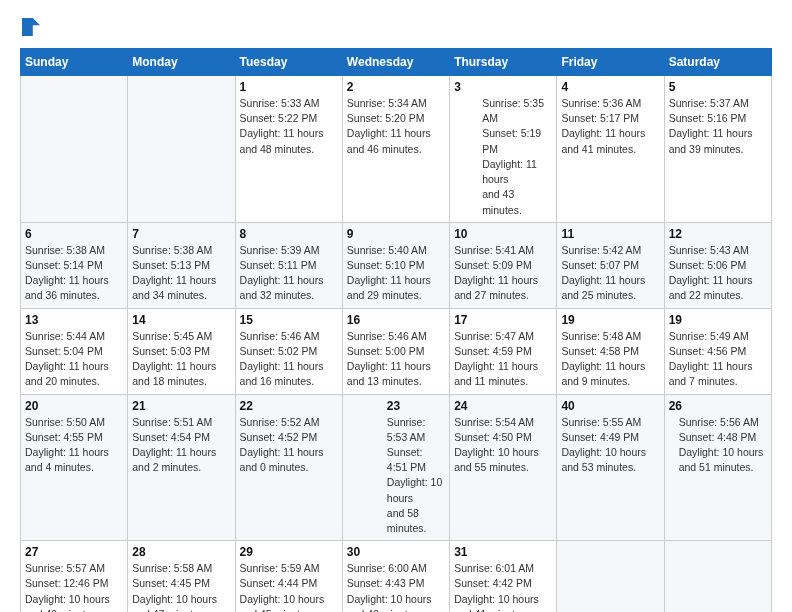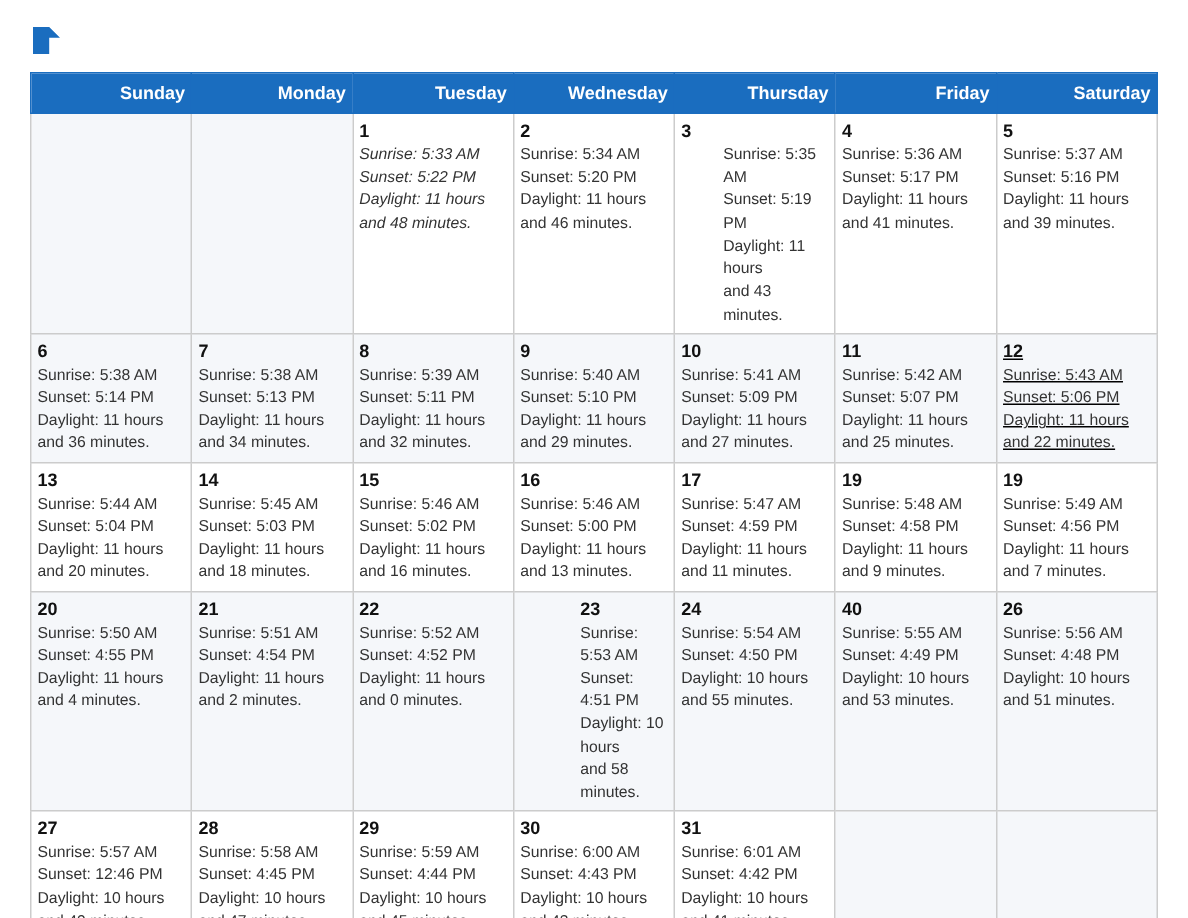--- a/index.html
+++ b/index.html
@@ -54,21 +54,21 @@
     }
     .calendar {
       width: 100%;
       border-collapse: collapse;
       font-size: 11px;
     }
     .calendar th {
       background: #1a6dbf;
       color: #fff;
       padding: 6px 4px;
-      text-align: right;
+      text-align: left;
       font-size: 12px;
       font-weight: bold;
       border: 1px solid #1a6dbf;
     }
     .calendar td {
       border: 1px solid #ccc;
       vertical-align: top;
       padding: 4px;
       width: 107px;
       min-height: 80px;
@@ -120,21 +120,21 @@
         <th>Friday</th>
         <th>Saturday</th>
       </tr>
   </thead>
   <tbody id="calendar-body">
   <tr>
         <td class="empty-cell"></td>
         <td class="empty-cell"></td>
         <td style="background: rgb(255, 255, 255);">
           <div class="day-num">1</div>
-          <div class="day-info" style="white-space: pre-line; font-style: italic;">Sunrise: 5:33 AM
+          <div class="day-info" style="white-space: pre-line;">Sunrise: 5:33 AM
 Sunset: 5:22 PM
 Daylight: 11 hours
 and 48 minutes.</div>
         </td>
         <td style="background: rgb(255, 255, 255);">
           <div class="day-num">2</div>
           <div class="day-info" style="white-space: pre-line;">Sunrise: 5:34 AM
 Sunset: 5:20 PM
 Daylight: 11 hours
 and 46 minutes.</div>
@@ -197,21 +197,21 @@
 Daylight: 11 hours
 and 27 minutes.</div>
         </td>
         <td style="background: rgb(245, 247, 250);">
           <div class="day-num">11</div>
           <div class="day-info" style="white-space: pre-line;">Sunrise: 5:42 AM
 Sunset: 5:07 PM
 Daylight: 11 hours
 and 25 minutes.</div>
         </td>
-        <td style="background: rgb(245, 247, 250); text-decoration: underline;">
+        <td style="background: rgb(245, 247, 250);">
           <div class="day-num">12</div>
           <div class="day-info" style="white-space: pre-line;">Sunrise: 5:43 AM
 Sunset: 5:06 PM
 Daylight: 11 hours
 and 22 minutes.</div>
         </td>
       </tr>
       <tr>
         <td style="background: rgb(255, 255, 255);">
           <div class="day-num">13</div>
@@ -301,21 +301,21 @@
         </td>
         <td style="background: rgb(245, 247, 250);">
           <div class="day-num">40</div>
           <div class="day-info" style="white-space: pre-line;">Sunrise: 5:55 AM
 Sunset: 4:49 PM
 Daylight: 10 hours
 and 53 minutes.</div>
         </td>
         <td style="background: rgb(245, 247, 250);">
           <div class="day-num">26</div>
-          <div class="day-info" style="white-space: pre-line;">Sunrise: 5:56 AM
+          <div class="day-info" style="white-space: pre-line; margin-left: 10px;">Sunrise: 5:56 AM
 Sunset: 4:48 PM
 Daylight: 10 hours
 and 51 minutes.</div>
         </td>
       </tr>
       <tr>
         <td style="background: rgb(255, 255, 255);">
           <div class="day-num">27</div>
           <div class="day-info" style="white-space: pre-line;">Sunrise: 5:57 AM
 Sunset: 12:46 PM

